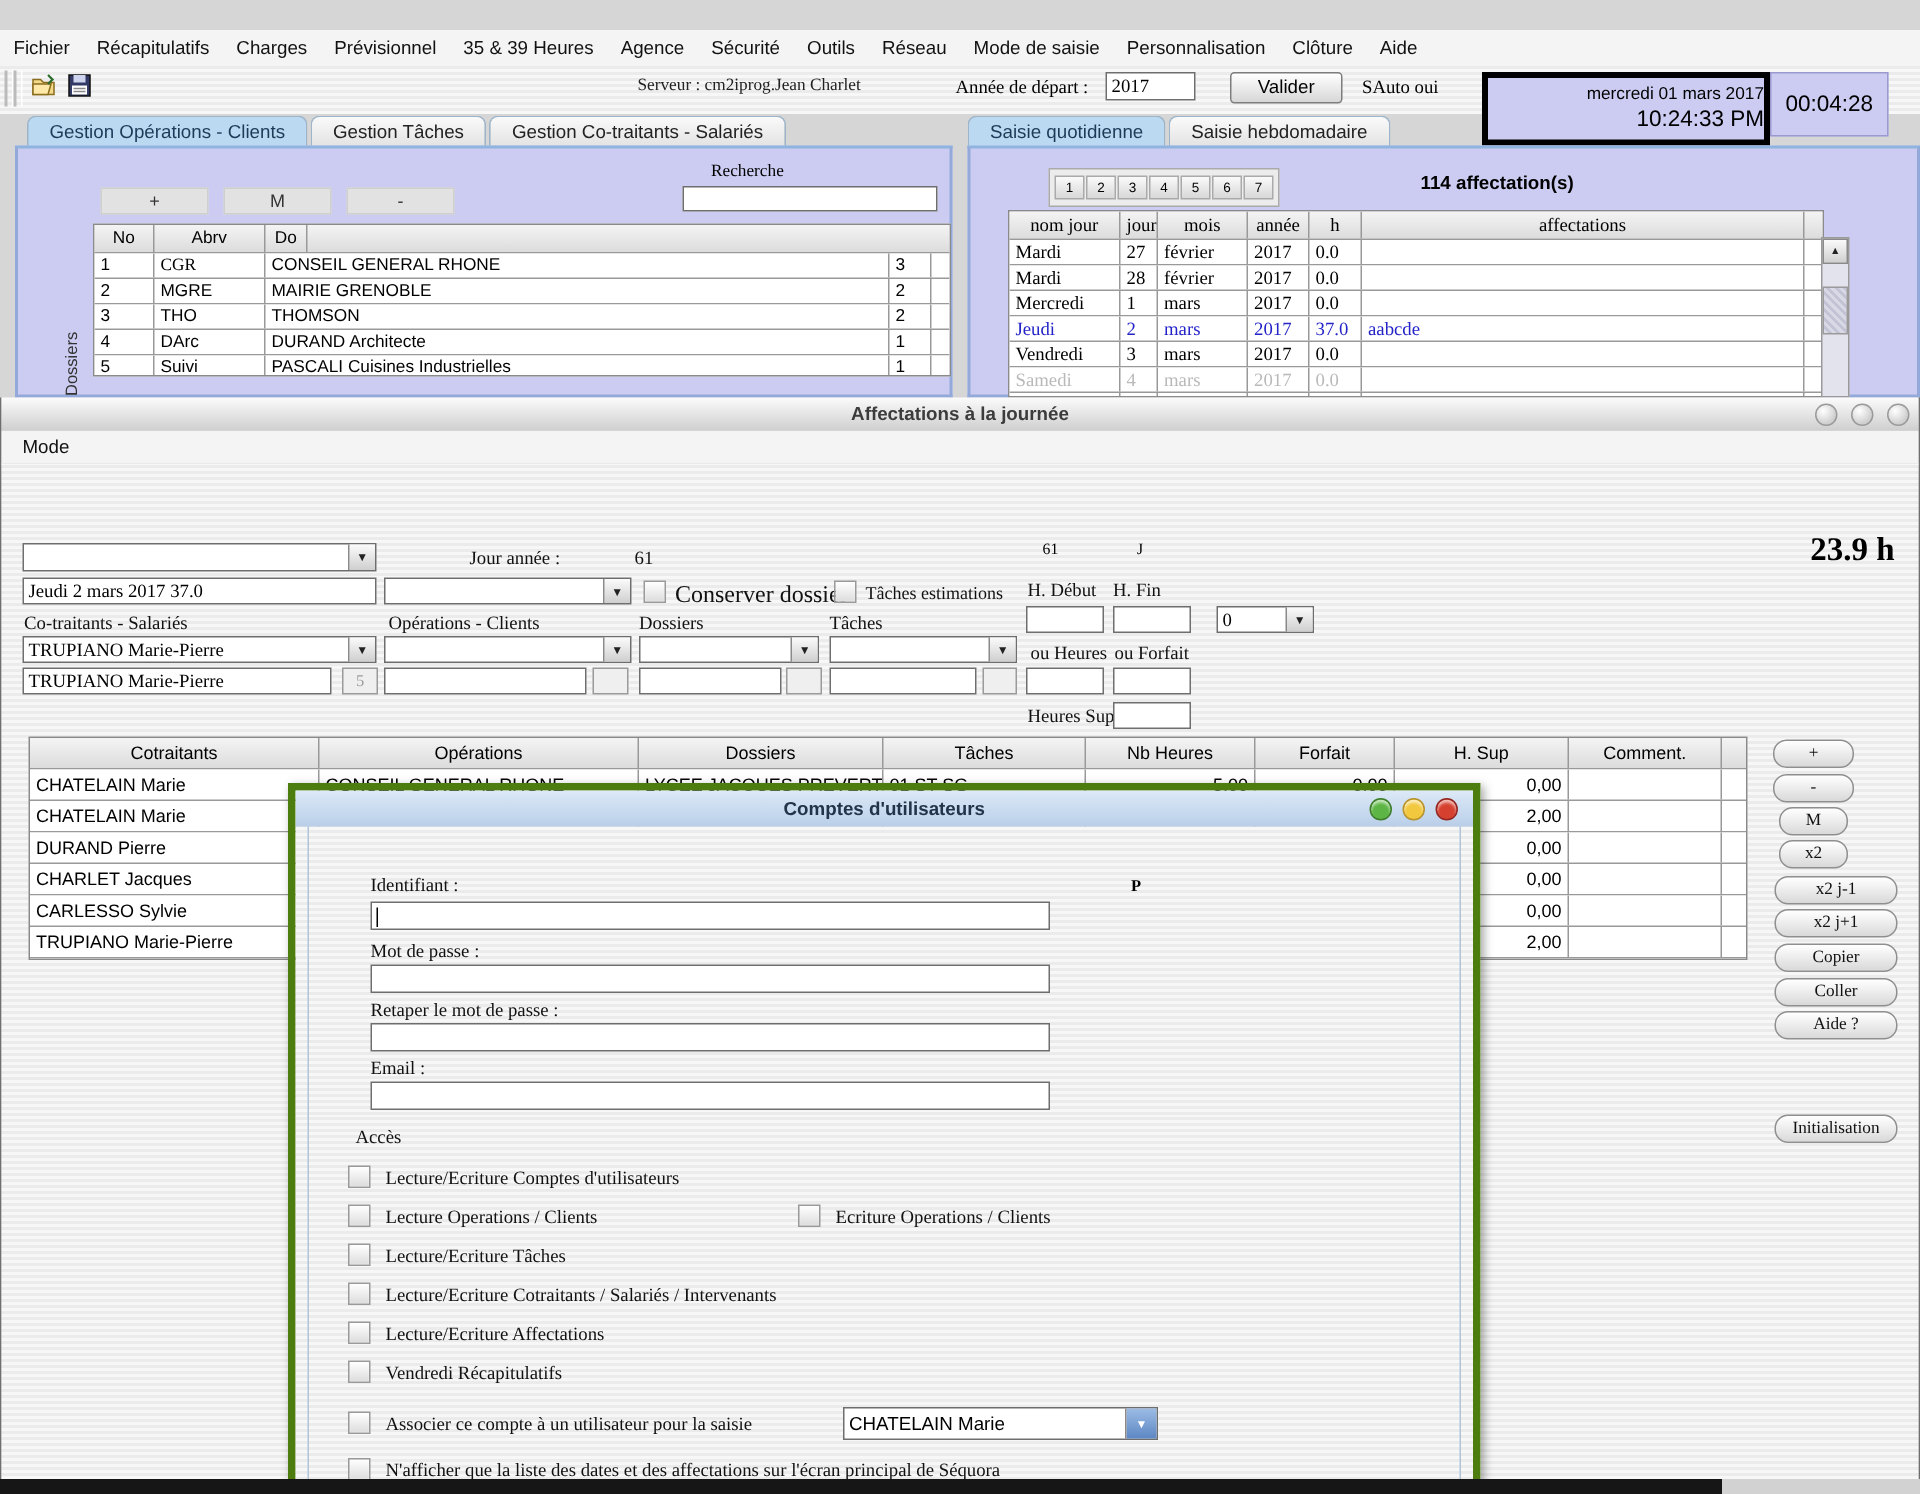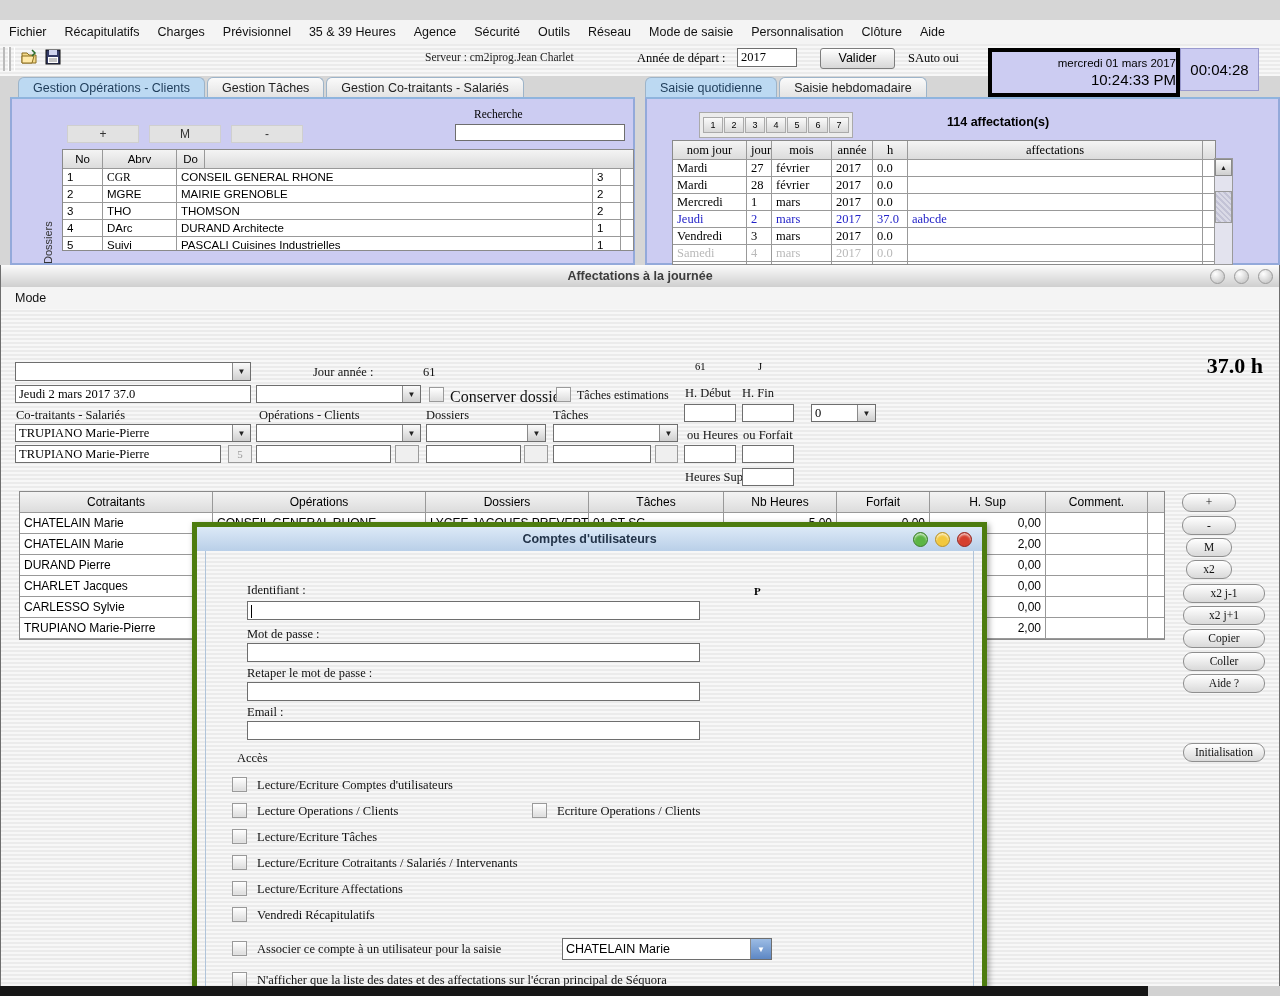--- a/index.html
+++ b/index.html
@@ -265,21 +265,21 @@
     <div class="abs pinstripe" style="left:0;top:44px;width:100%;height:677px;">
 
       <div class="combo abs" style="left:14px;top:53px;width:236px;height:19px;">
         <span class="val"></span>
           <span class="arrow">▼</span>
       </div>
       <span class="abs lbl" style="left:312px;top:56px;">Jour année :</span>
       <span class="abs lbl" style="left:422px;top:56px;">61</span>
       <span class="abs serif" style="left:694px;top:52px;font-size:10.5px;">61</span>
       <span class="abs serif" style="left:757px;top:52px;font-size:10.5px;">J</span>
-      <span class="abs serif" style="left:1040px;top:44px;width:222px;text-align:right;font-size:22px;font-weight:bold;">37.0 h</span>
+      <span class="abs serif" style="left:1040px;top:44px;width:222px;text-align:right;font-size:22px;font-weight:bold;">23.9 h</span>
 
       <div class="abs fld" style="left:14px;top:76px;width:236px;height:18px;">Jeudi 2 mars 2017 37.0</div>
       <div class="combo abs" style="left:255px;top:76px;width:165px;height:18px;">
         <span class="val"></span>
           <span class="arrow">▼</span>
       </div>
       <span class="cb abs" style="left:428px;top:78px;"></span>
       <span class="abs lbl" style="left:449px;top:79px;font-size:16px;">Conserver dossier</span>
       <span class="cb abs" style="left:555px;top:78px;"></span>
       <span class="abs lbl" style="left:576px;top:79px;font-size:12px;">Tâches estimations</span>

